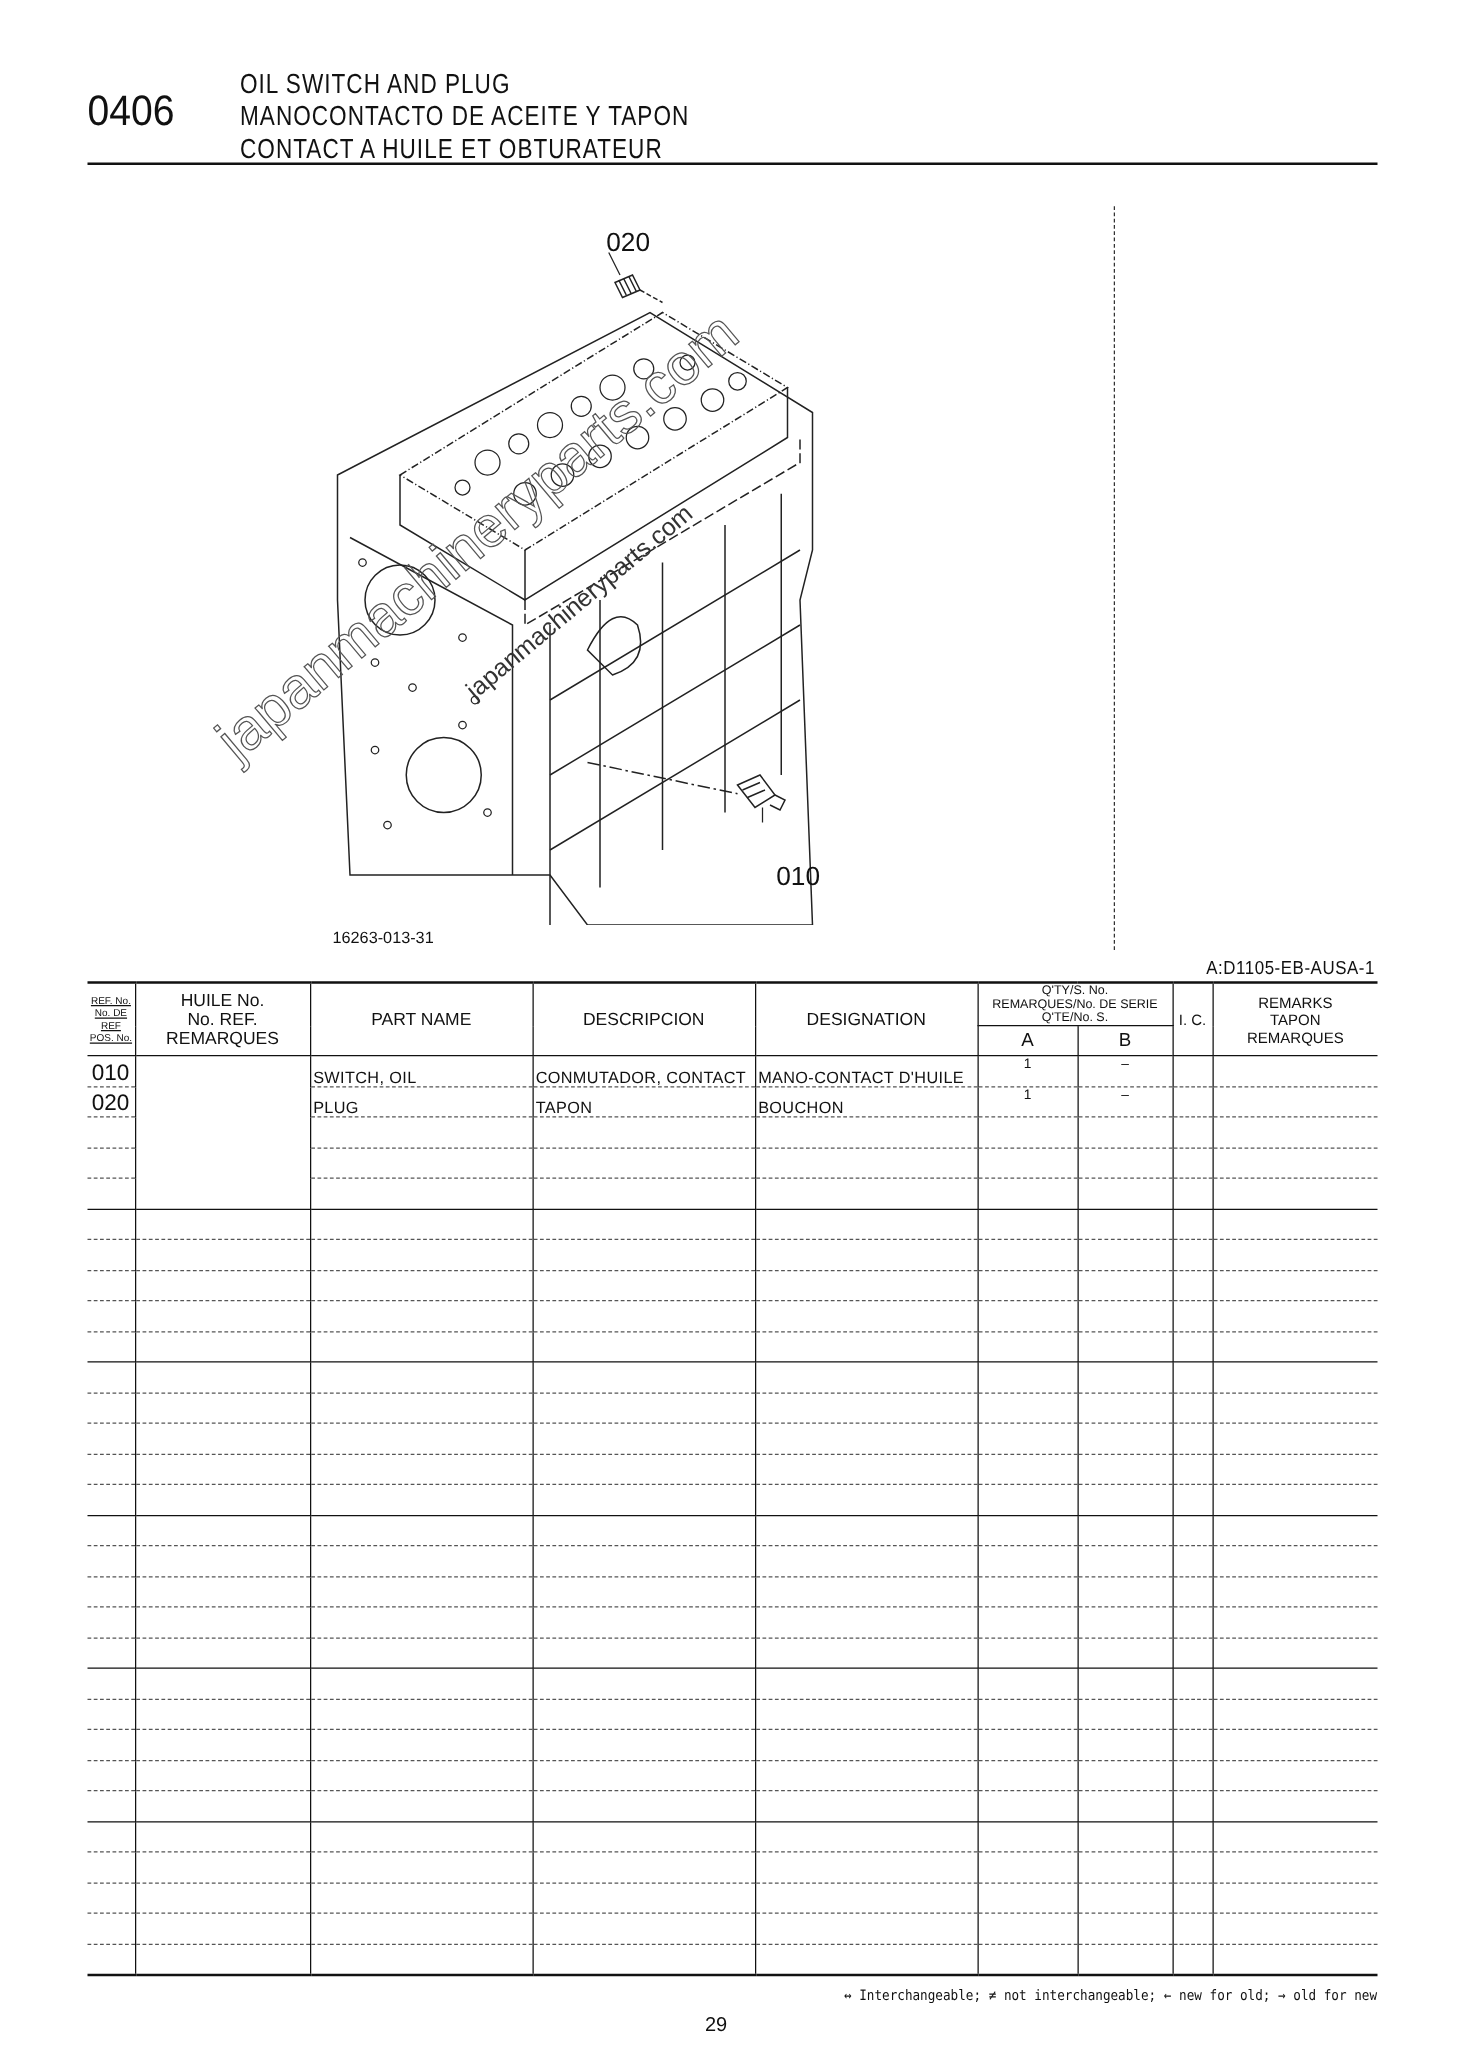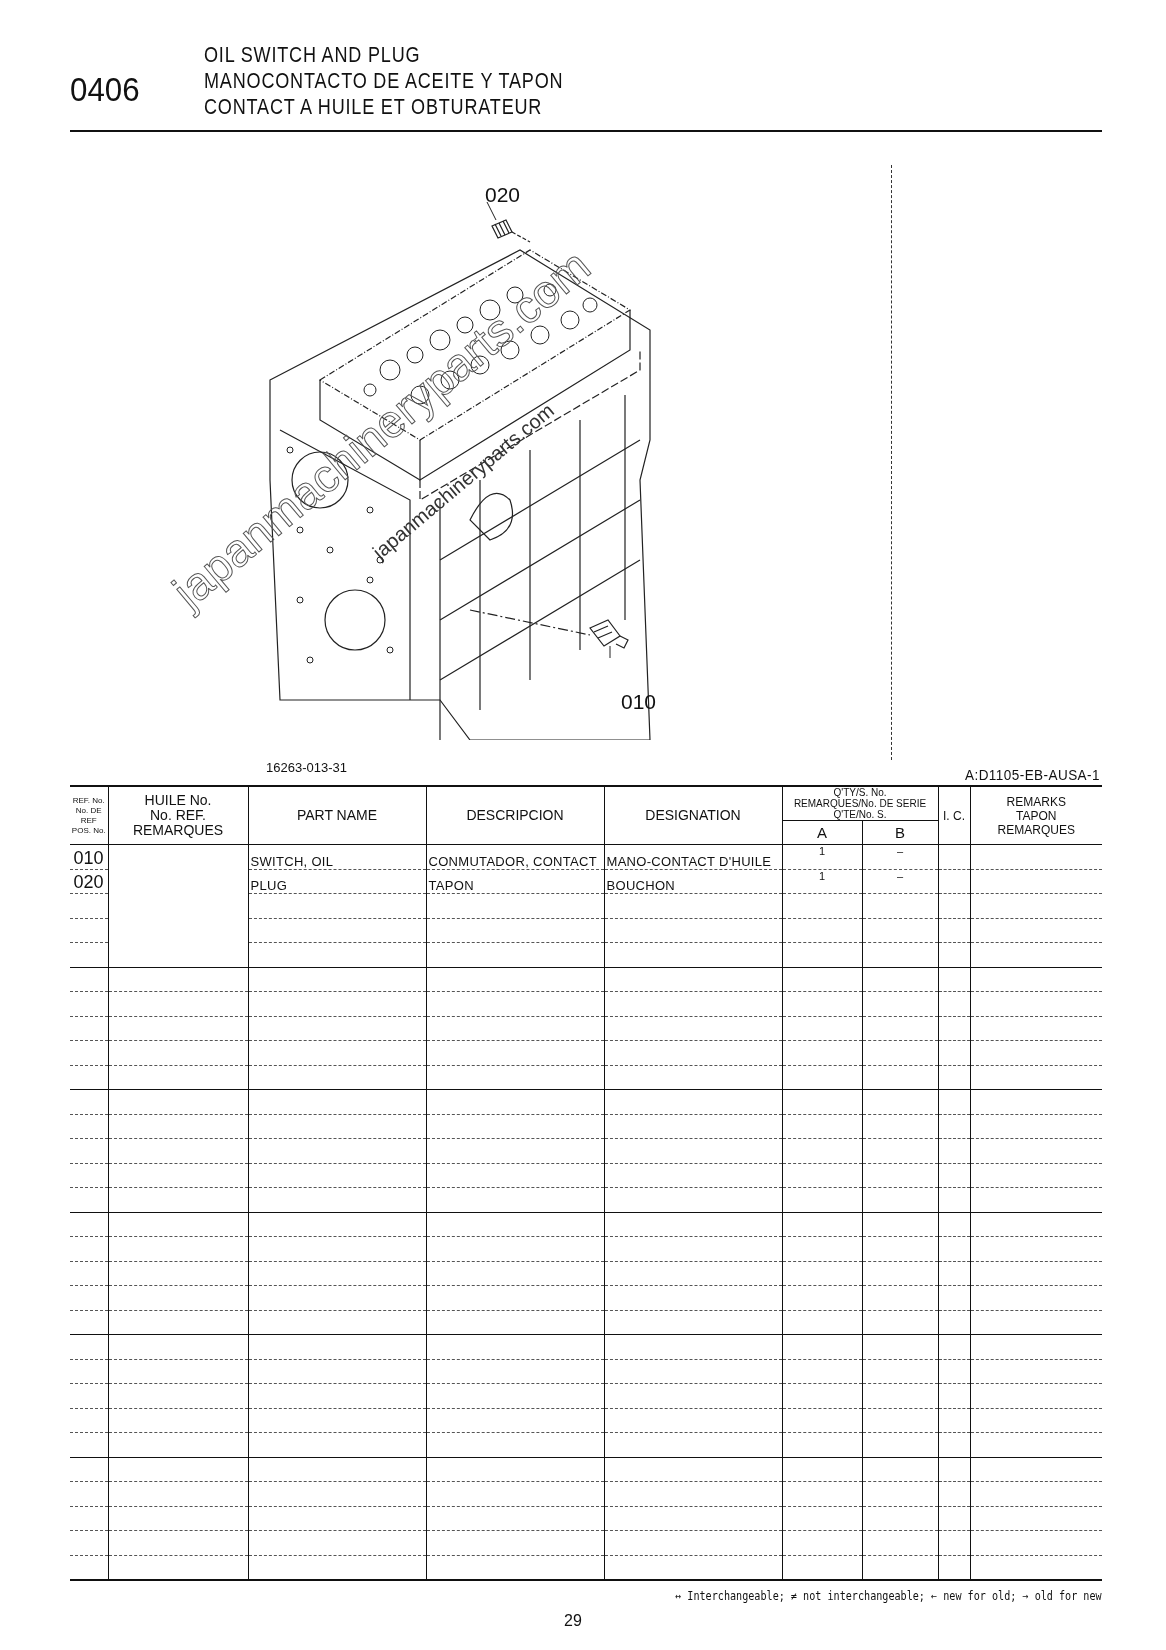--- a/index.html
+++ b/index.html
@@ -5,45 +5,45 @@
   html, body { margin: 0; padding: 0; background: #ffffff; }
   body {
     width: 1166px; height: 1650px; position: relative; overflow: hidden;
     font-family: "DejaVu Sans Mono", "Liberation Mono", monospace; color: #111;
   }
   .abs { position: absolute; }
   .sec-num {
     left: 70px; top: 70px; font-family: "Liberation Sans", sans-serif;
     font-size: 34px; font-weight: normal; letter-spacing: 0px; transform: scaleX(0.92); transform-origin: left;
   }
-  .titles { left: 192px; top: 42px; margin-left: 12px; }
+  .titles { left: 192px; top: 54px; }
   .titles div {
     font-family: "Liberation Sans", sans-serif; font-size: 22px; line-height: 26px;
     letter-spacing: 1px; transform: scaleX(0.82); transform-origin: left; white-space: nowrap;
   }
   .rule-top { left: 70px; top: 130px; width: 1032px; height: 2px; background: #111; }
   .vdash { left: 891px; top: 165px; height: 595px; border-left: 1.5px dashed #333; width: 0; }
   .drawing { left: 170px; top: 180px; width: 560px; height: 560px; }
   .callout { font-family: "Liberation Sans", sans-serif; font-size: 21px; }
-  .figno { left: 266px; top: 760px; font-family: "Liberation Sans", sans-serif; font-size: 13px; }
+  .figno { left: 266px; top: 742px; font-family: "Liberation Sans", sans-serif; font-size: 13px; }
   .model { right: 66px; top: 766px; font-family: "Liberation Sans", sans-serif; font-size: 15px; letter-spacing: 0.5px; transform: scaleX(0.9); transform-origin: right; }
   table.parts {
     position: absolute; left: 70px; top: 785px; width: 1032px;
     border-collapse: collapse; table-layout: fixed;
   }
   table.parts th, table.parts td { padding: 0; }
   table.parts th {
     border-left: 1.5px solid #111; border-right: 1.5px solid #111; border-bottom: 1.5px solid #111;
     font-family: "Liberation Sans", sans-serif; font-weight: normal; text-align: center; vertical-align: middle;
     font-size: 14px; line-height: 15px;
   }
   table.parts thead tr:first-child th { border-top: 2.5px solid #111; }
   table.parts th:first-child { border-left: none; }
   table.parts th:last-child { border-right: none; }
-  .h-small { font-size: 8px !important; line-height: 10px !important; }
+  .h-small { font-size: 8px !important; line-height: 10px !important; text-decoration: underline; }
   .h-qty { font-size: 10px !important; line-height: 11px !important; }
   .h-rem { font-size: 12px !important; line-height: 14px !important; }
   table.parts td {
     height: 23.5px; border-left: 1.5px solid #111; border-right: 1.5px solid #111;
     border-bottom: 1px dashed #555; font-size: 13px; vertical-align: bottom;
     font-family: "Liberation Sans", sans-serif; white-space: nowrap; overflow: hidden;
   }
   table.parts td:first-child { border-left: none; }
   table.parts td:last-child { border-right: none; }
   table.parts tr.group-end td { border-bottom: 1.5px solid #111; }

